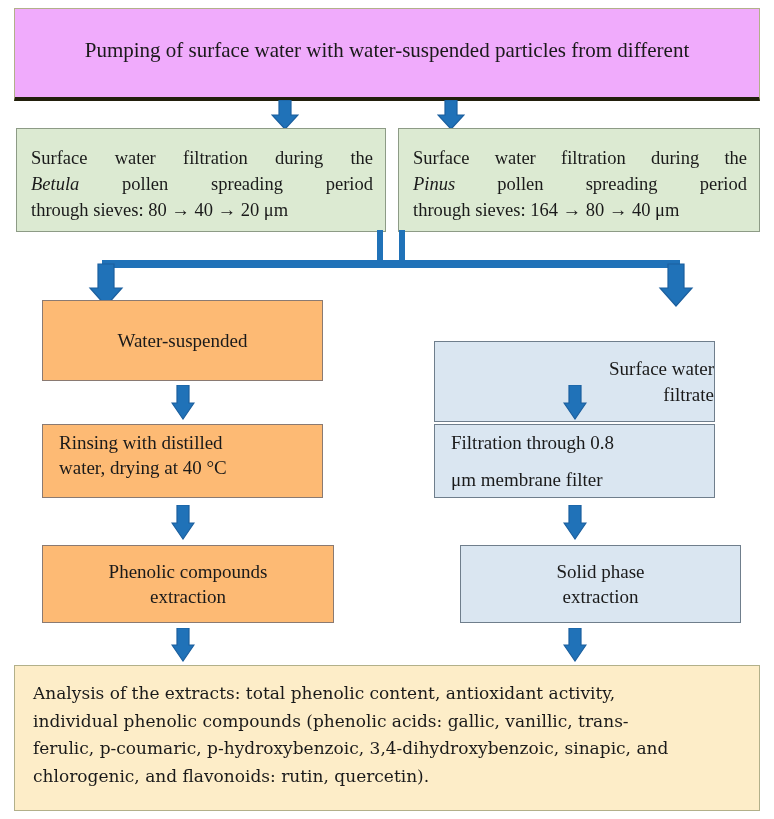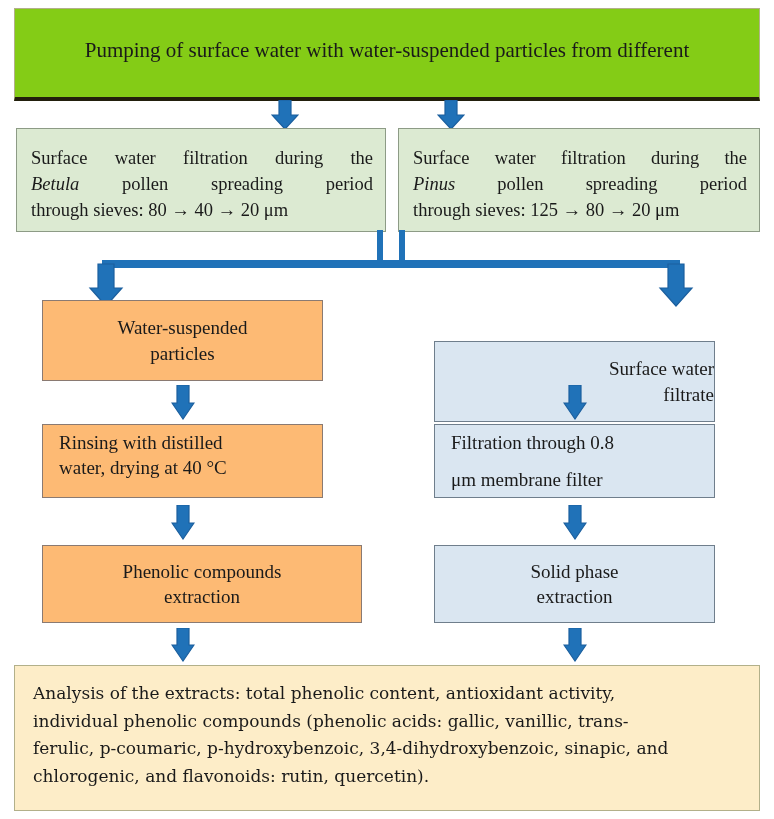--- a/index.html
+++ b/index.html
@@ -32,21 +32,21 @@
     justify-content: center;
     line-height: 1.33;
   }
 
   
   .box-top {
     left: 14px;
     top: 8px;
     width: 746px;
     height: 93px;
-    background: #84cc16;
+    background: #f0abfc;
     border: 1px solid #b2b08a;
     border-bottom: 4px solid #221f0c;
     text-align: center;
     font-size: 21px;
     padding: 1px 22px 6px 22px;
   }
   .box-top .ln { display: block; }
 
   
   .box-green {
@@ -65,31 +65,31 @@
   .sp-name { font-style: italic; }
 
   
   .box-pink {
     background: #fdba74;
     border: 1px solid #8a7a72;
     font-size: 19px;
   }
   #pink-1 { left: 42px; top: 300px; width: 281px; height: 81px; text-align: center; }
   #pink-2 { left: 42px; top: 424px; width: 281px; height: 74px; text-align: left;  padding: 0 0 12px 16px; }
-  #pink-3 { left: 42px; top: 545px; width: 320px; height: 78px; text-align: center; }
+  #pink-3 { left: 42px; top: 545px; width: 292px; height: 78px; text-align: center; }
 
   
   .box-blue {
     background: #dae6f1;
     border: 1px solid #6f7e8c;
     font-size: 19px;
   }
   #blue-1 { left: 434px; top: 300px; width: 281px; height: 81px; text-align: right; margin-top: 41px; }
   #blue-2 { left: 434px; top: 424px; width: 281px; height: 74px; text-align: left; padding: 0 0 0 16px; gap: 12px; }
-  #blue-3 { left: 434px; top: 545px; width: 281px; height: 78px; text-align: center; }
+  #blue-3 { left: 460px; top: 545px; width: 281px; height: 78px; text-align: center; }
 
   .box .ln2 { display: block; }
 
   
   .box-bottom {
     left: 14px;
     top: 665px;
     width: 746px;
     height: 146px;
     background: #fdedc8;
@@ -135,41 +135,40 @@
 
   <div class="box box-green" id="green-left">
     <span class="ln">Surface water filtration during the</span>
     <span class="ln"><span class="sp-name">Betula</span><span> pollen spreading period</span></span>
     <span class="ln last">through sieves: 80 → 40 → 20 μm</span>
   </div>
 
   <div class="box box-green" id="green-right">
     <span class="ln">Surface water filtration during the</span>
     <span class="ln"><span class="sp-name">Pinus</span><span> pollen spreading period</span></span>
-    <span class="ln last">through sieves: 125 → 80 → 20 μm</span>
+    <span class="ln last">through sieves: 164 → 80 → 40 μm</span>
   </div>
 
   <div class="connector" style="left:74px; top:230px;">
     <svg width="630" height="82" viewBox="0 0 630 82">
 
       <rect x="303" y="0" width="6" height="34" fill="#2072b8"></rect>
 
       <rect x="325" y="0" width="6" height="34" fill="#2072b8"></rect>
 
       <rect x="28" y="30" width="578" height="8" fill="#2072b8"></rect>
 
       <polygon points="24,34 40,34 40,58 48,58 32,76 16,58 24,58" fill="#2072b8" stroke="#1b5f9e" stroke-width="1.2"></polygon>
 
       <polygon points="594,34 610,34 610,58 618,58 602,76 586,58 594,58" fill="#2072b8" stroke="#1b5f9e" stroke-width="1.2"></polygon>
     </svg>
   </div>
 
   <div class="box box-pink" id="pink-1">
     <span class="ln2">Water-suspended</span>
-    <span class="ln2">particles</span>
   </div>
 
   <div class="arrow" style="left:171px; top:385px;">
     <svg width="24" height="35" viewBox="0 0 24 35">
       <polygon points="6,0 18,0 18,18 23,18 12,34 1,18 6,18" fill="#2072b8" stroke="#1b5f9e" stroke-width="1.2"></polygon>
     </svg>
   </div>
 
   <div class="box box-pink" id="pink-2">
     <span class="ln2">Rinsing with  distilled</span>

